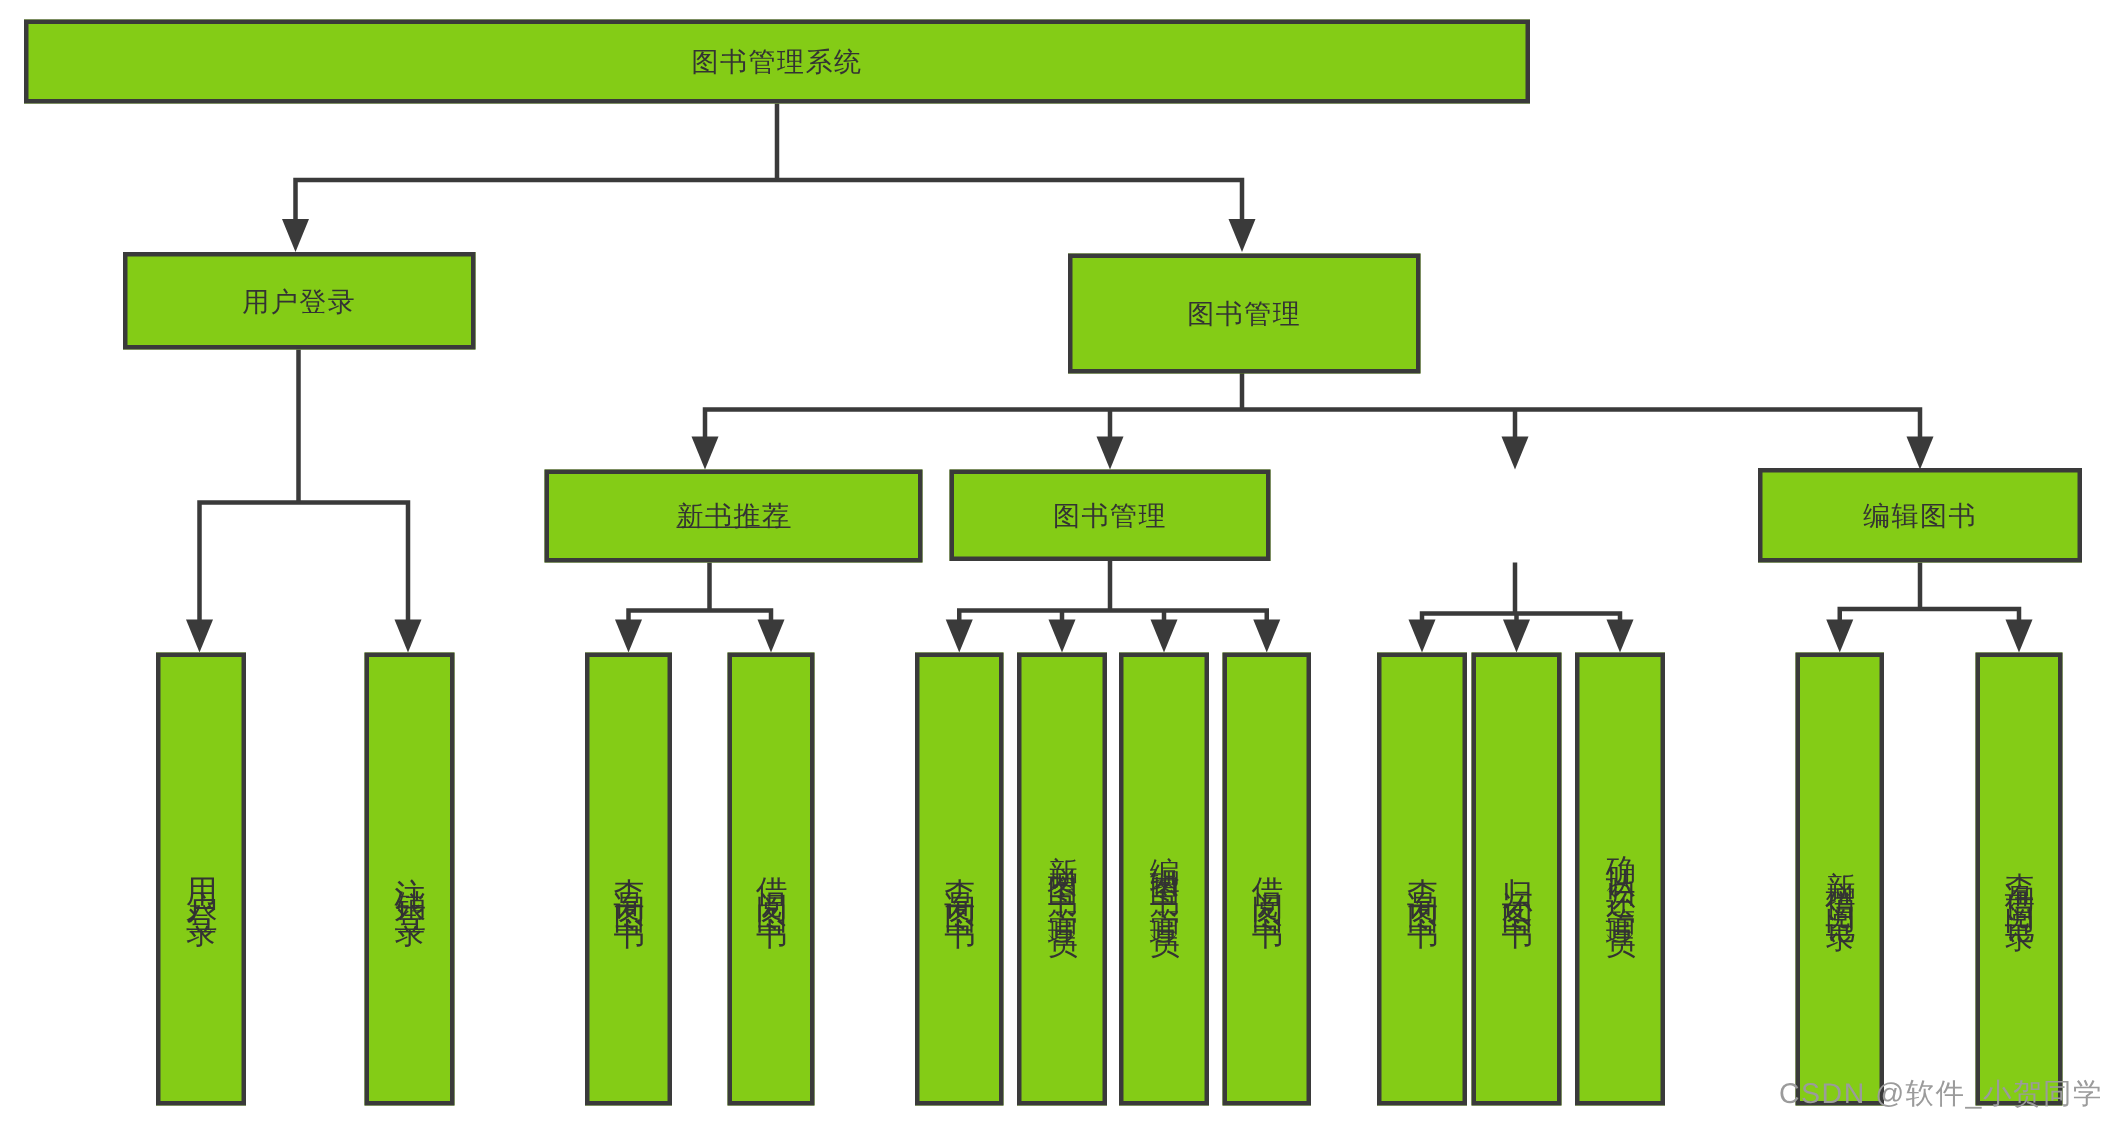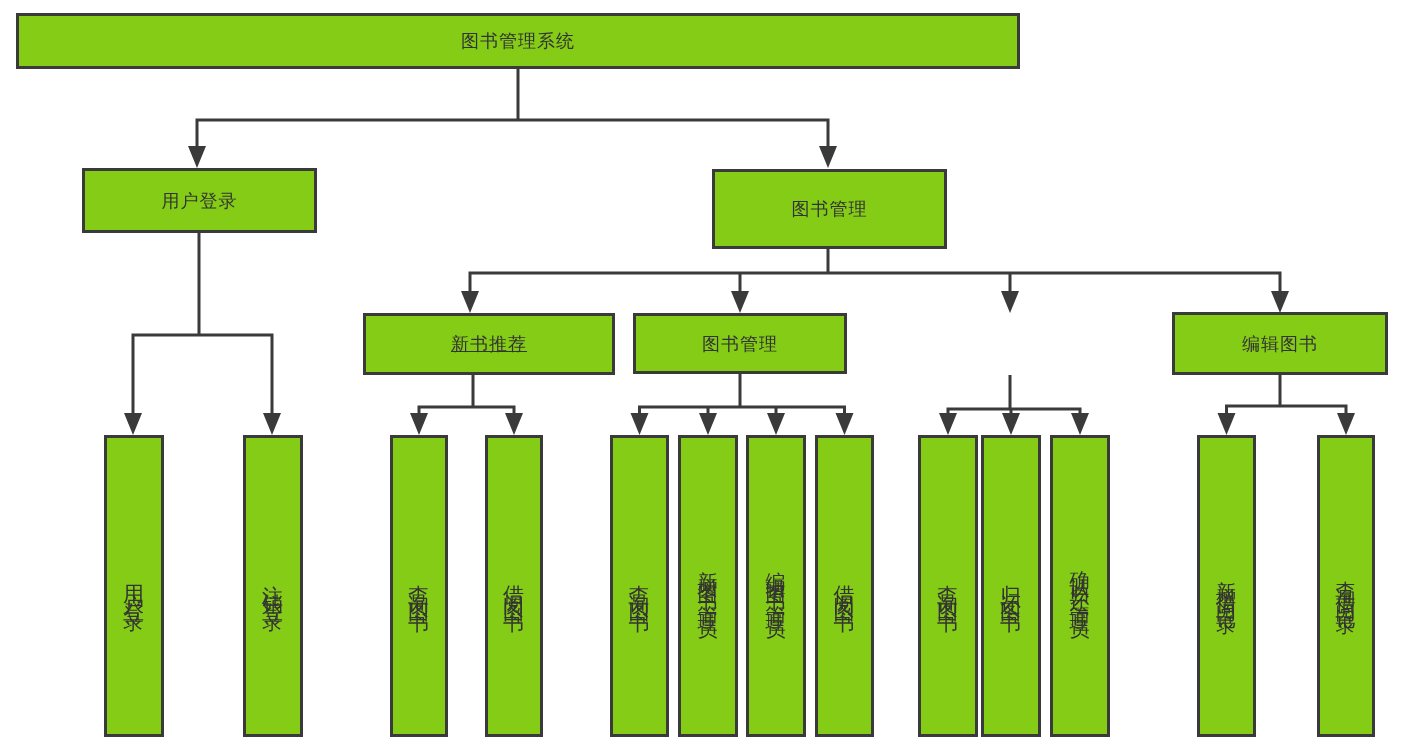--- a/index.html
+++ b/index.html
@@ -162,14 +162,15 @@
     <span>确认归还（管理员）</span>
   </div>
 
   <div class="box vbox long" style="left:1197px; top:435px; width:59px; height:302px;">
     <span>新增借阅记录</span>
   </div>
   <div class="box vbox long" style="left:1317px; top:435px; width:58px; height:302px;">
     <span>查询借阅记录</span>
   </div>
 
+  <div id="watermark">CSDN @软件_小贺同学</div>
 
 </div>
 
 </body></html>

